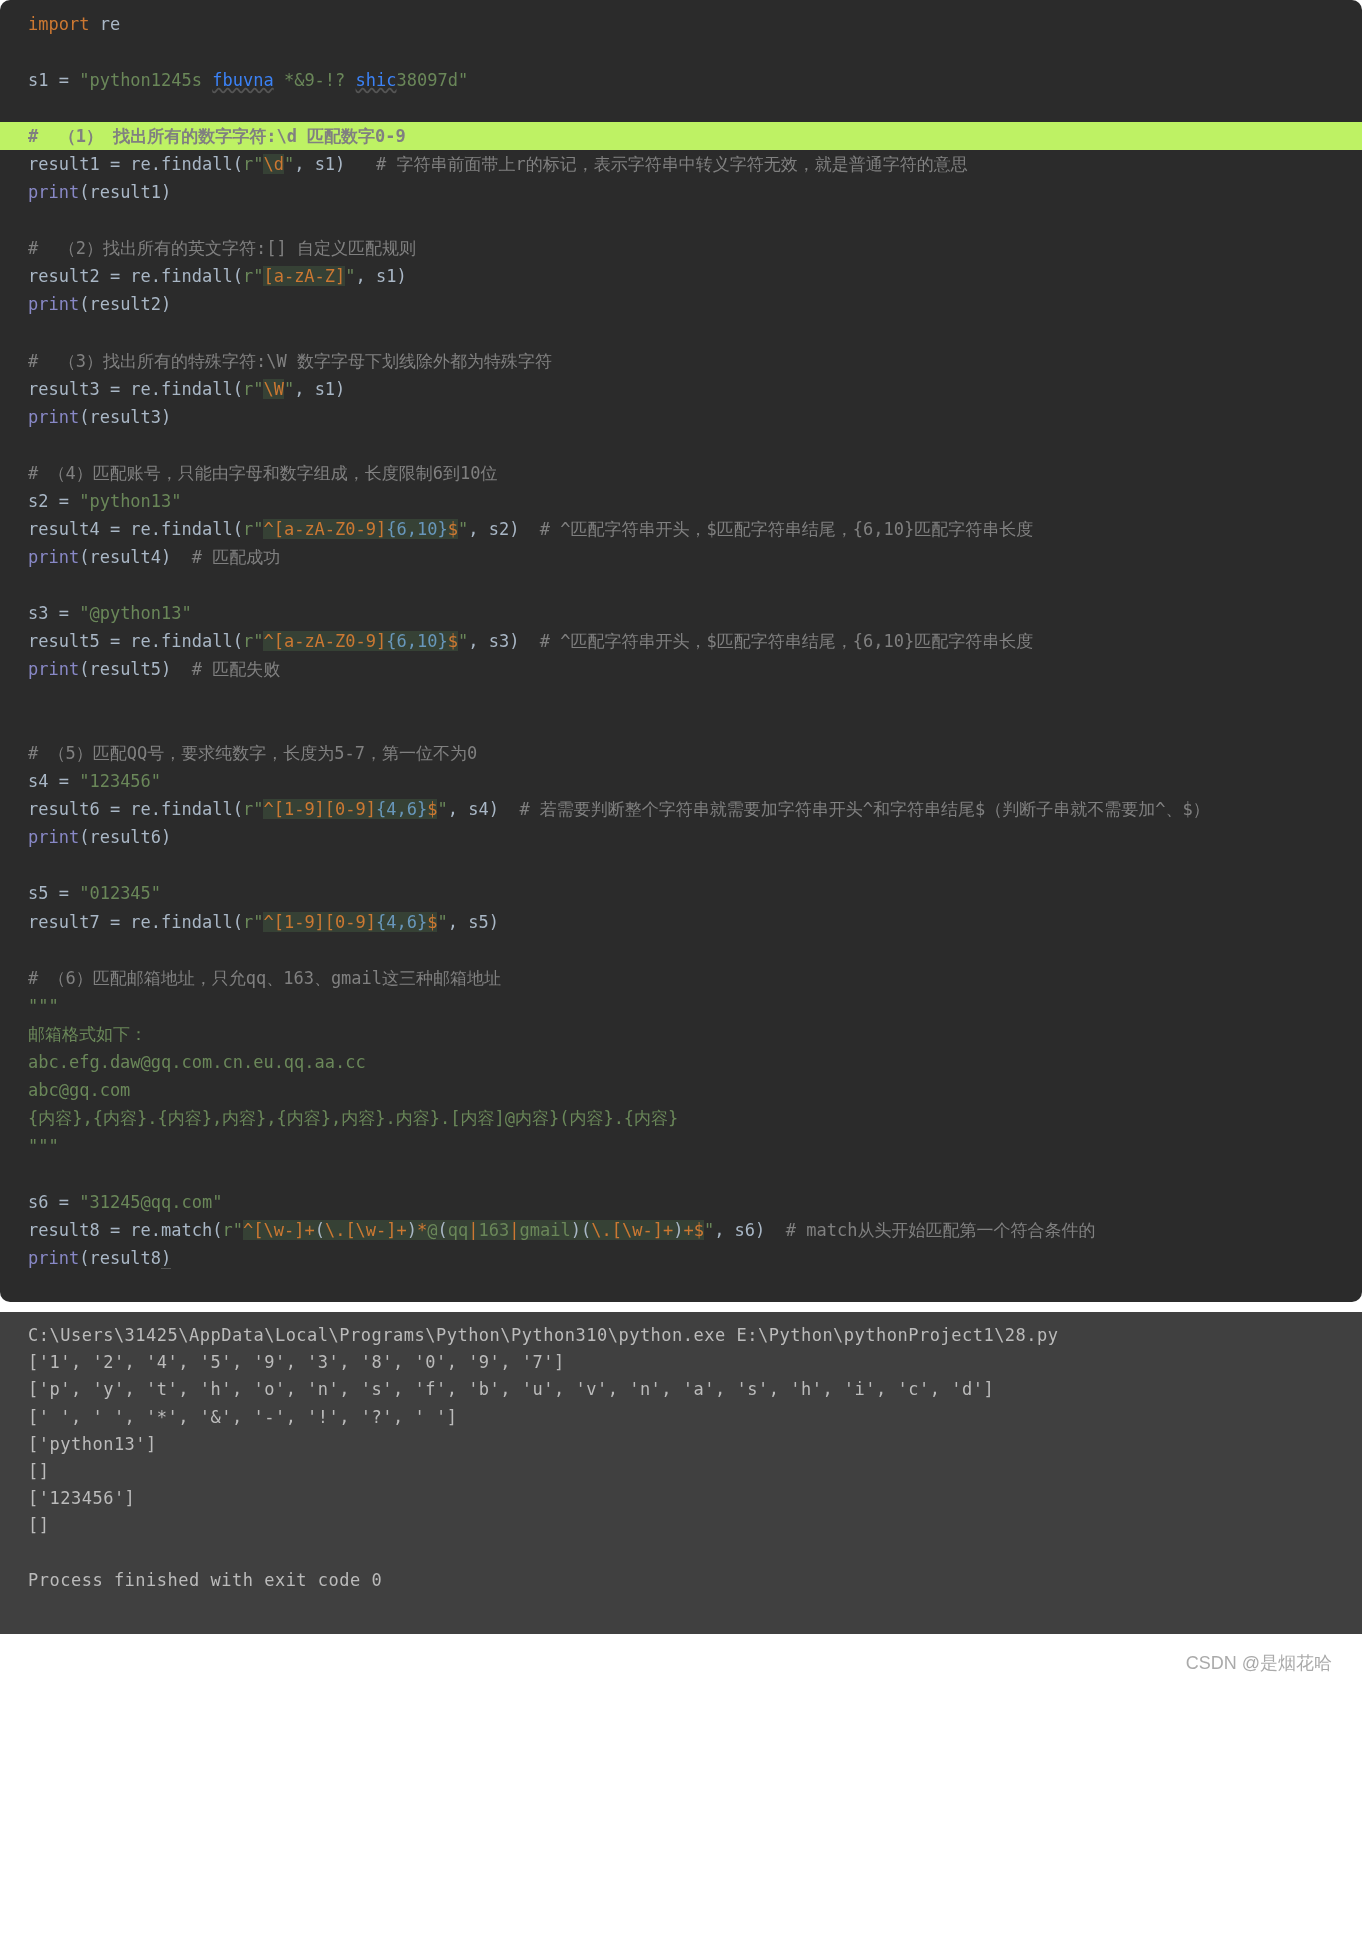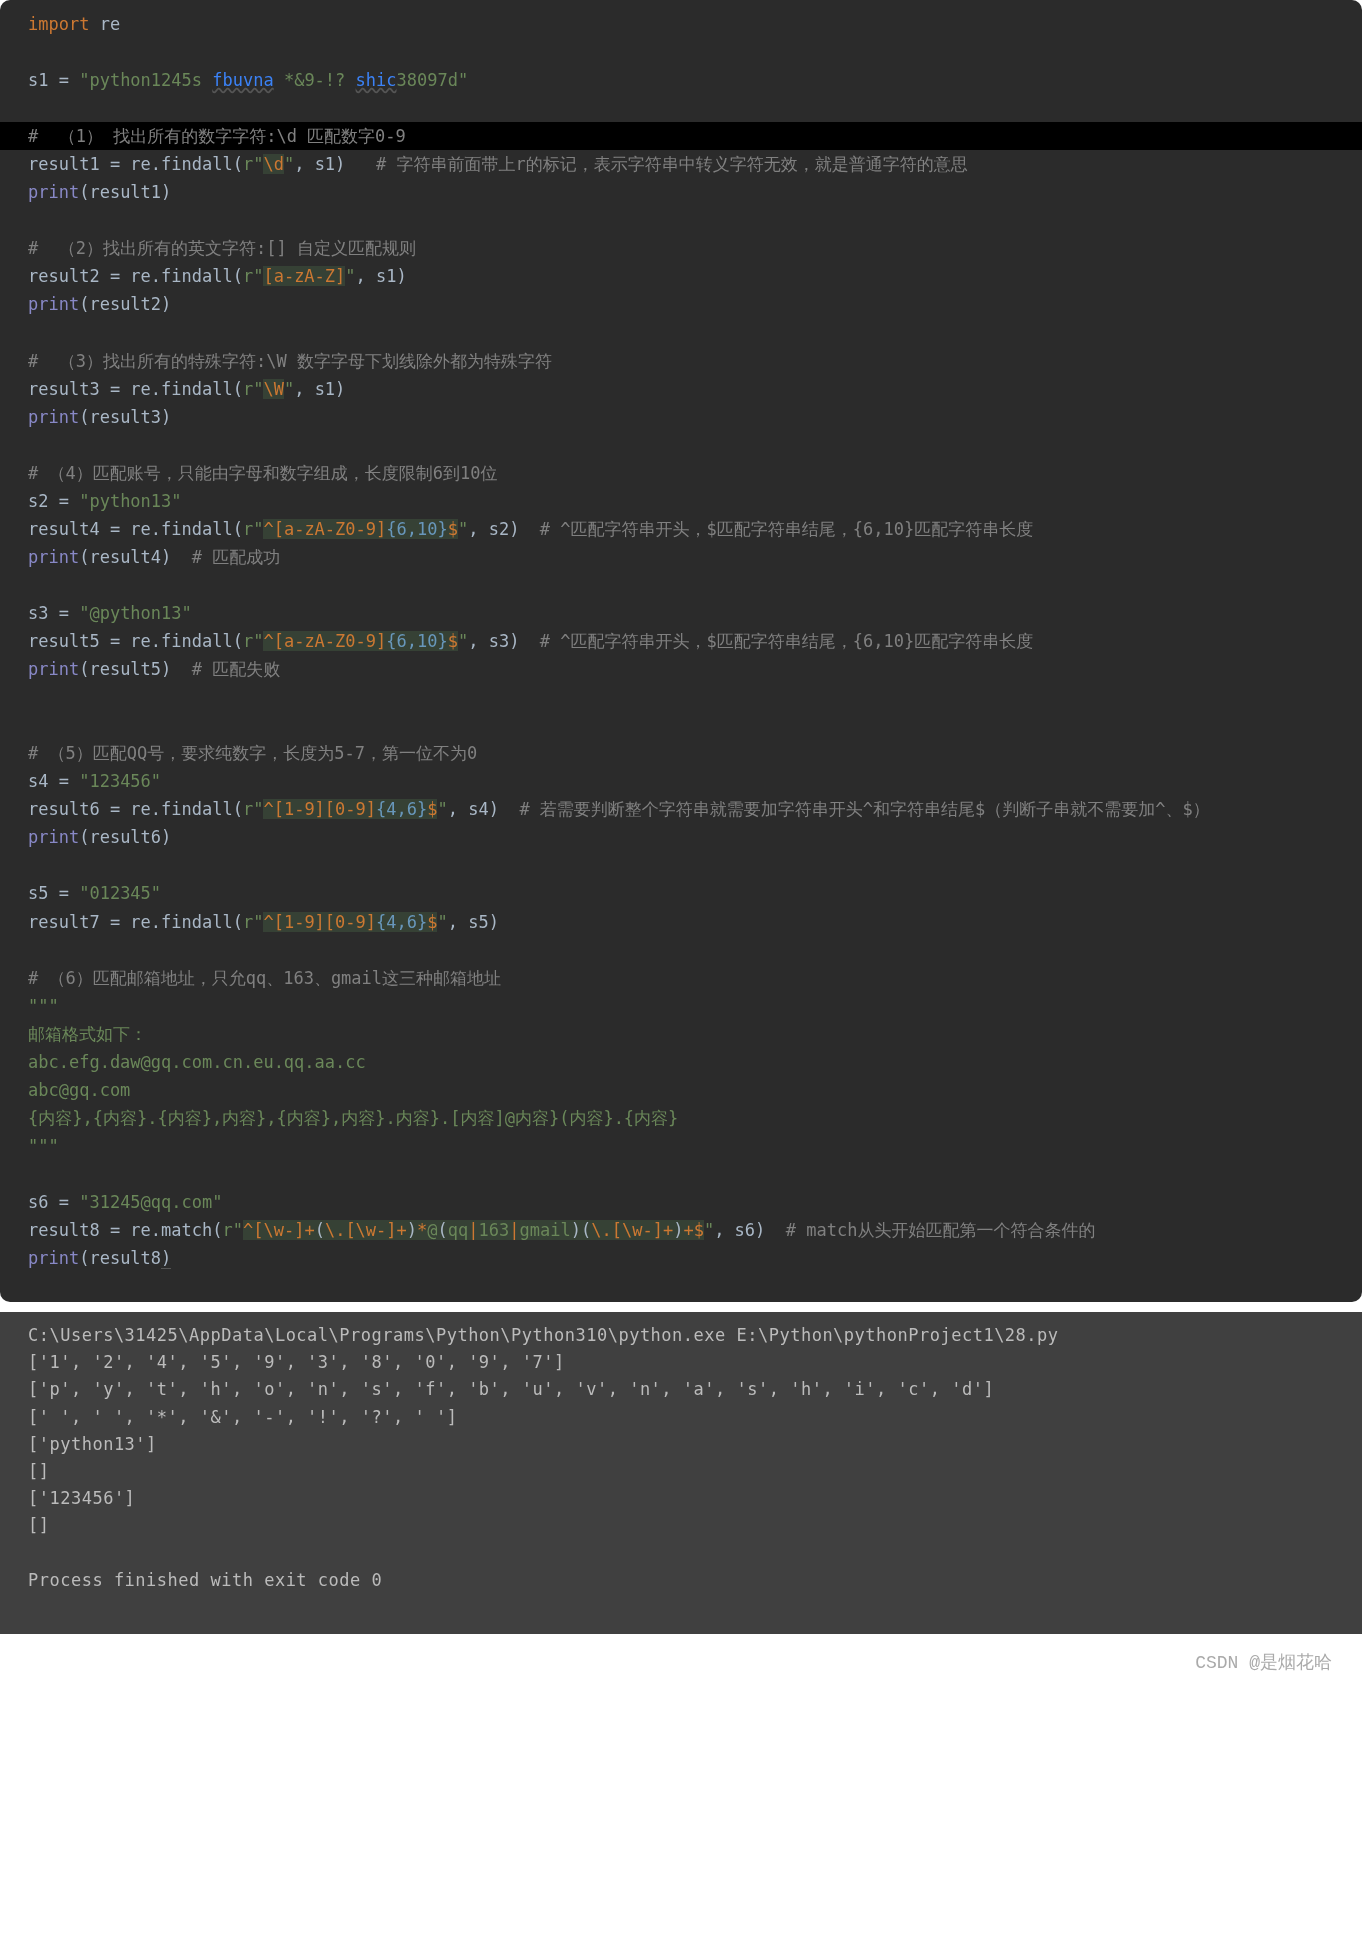--- a/index.html
+++ b/index.html
@@ -19,21 +19,22 @@
       padding: 10px 0 30px 0;
       margin-bottom: 10px;
       border-radius: 10px;
     }
     .code-line {
       padding: 0 28px;
       white-space: pre;
       min-height: 28px;
     }
     .highlighted-line {
-      background: #000000;
+      background: #bef264;
+      font-weight: bold;
     }
     .kw-import { color: #cc7832; }
     .str { color: #6a8759; }
     .str-underline { color: #3b82f6; text-decoration: underline; text-decoration-color: #555; text-decoration-style: wavy;}
     .comment { color: #808080; }
     .func { color: #a9b7c6; }
     .builtin { color: #8888c6; }
     .regex-esc { color: #cc7832; background: #364135; }
     .regex-charclass { color: #cc7832; background: #364135; }
     .regex-anchor { color: #cc7832; background: #364135; }
@@ -54,21 +55,21 @@
     }
     .console-line {
       white-space: pre;
       min-height: 26px;
     }
     .watermark {
       text-align: right;
       color: #aaa;
       font-size: 18px;
       padding: 15px 30px;
-      font-family: Liberation Mono, monospace;
+      font-family: Liberation Sans, sans-serif;
     }
   </style>
 </head>
 <body>
 
 <div class="editor-panel" id="editor-root">
     <div class="code-line"><span class="kw-import">import </span><span class="func">re</span></div>
     <div class="code-line">&nbsp;</div>
     <div class="code-line"><span class="punct">s1 = </span><span class="str">"python1245s </span><span class="str-underline">fbuvna</span><span class="str"> *&amp;9-!? </span><span class="str-underline">shic</span><span class="str">38097d"</span></div>
     <div class="code-line">&nbsp;</div>

